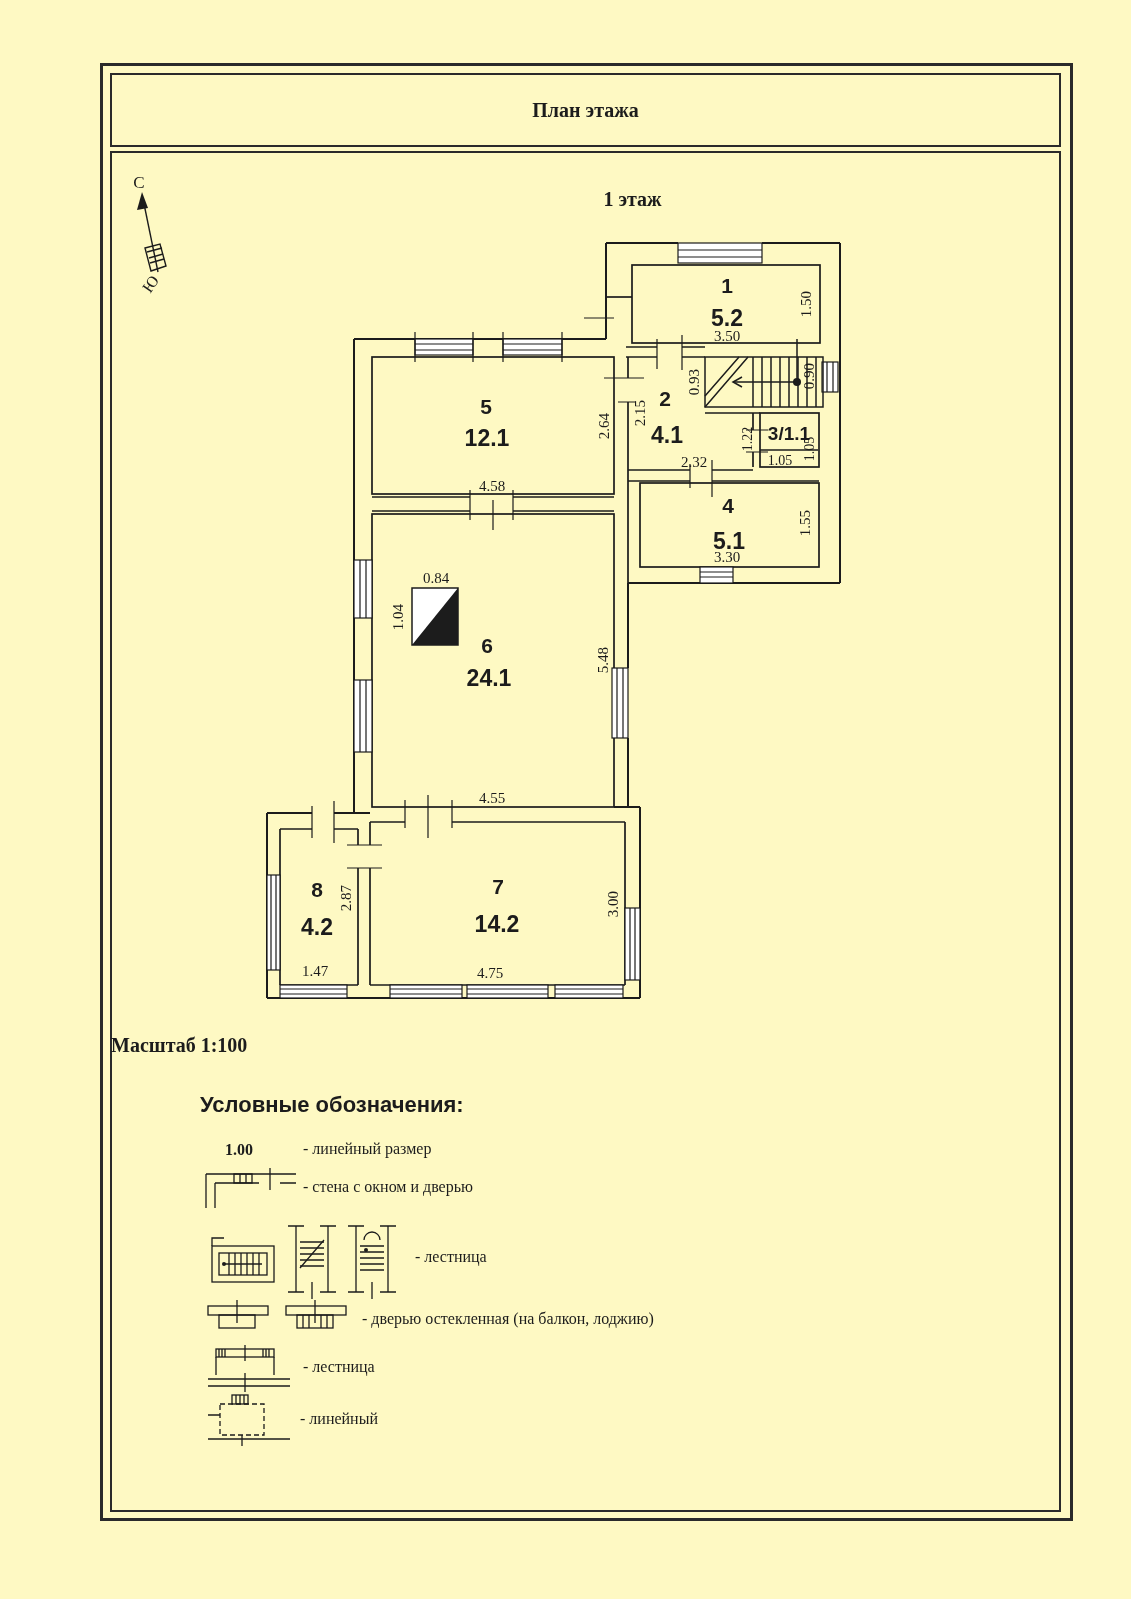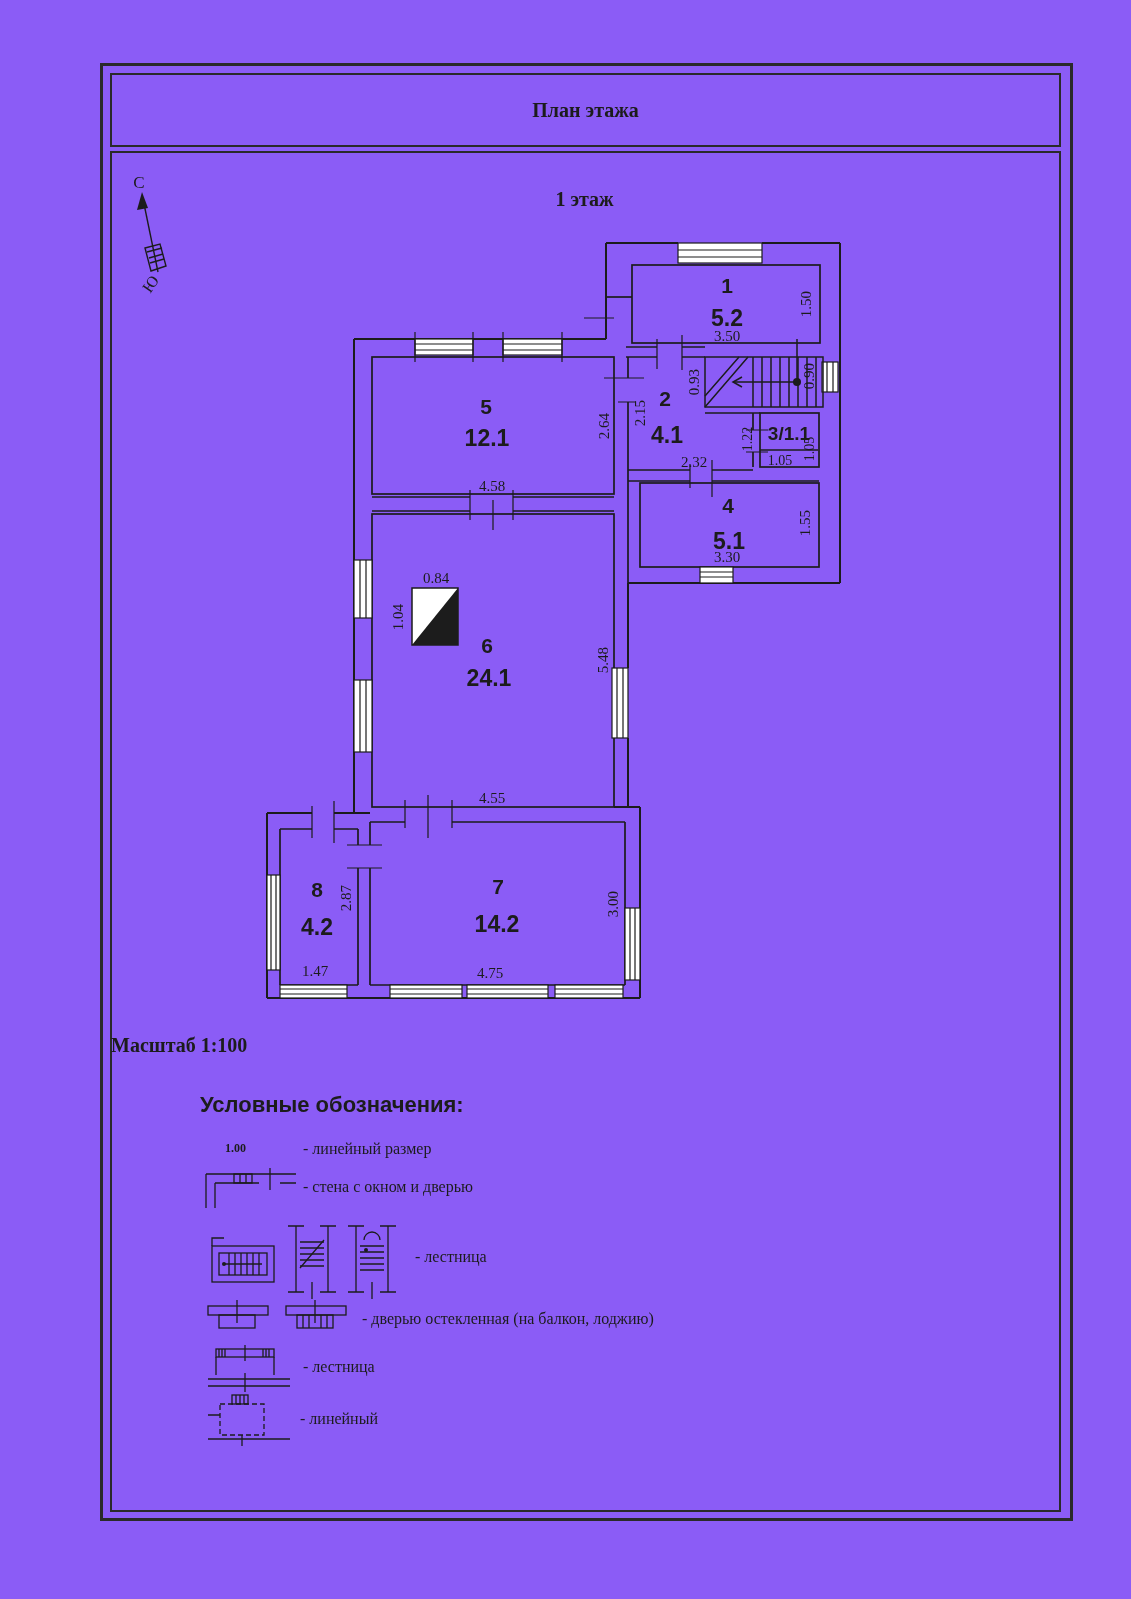--- a/index.html
+++ b/index.html
@@ -1,29 +1,29 @@
 <!DOCTYPE html>
 <html><head>
 <meta charset="utf-8">
 <style>
   html,body{margin:0;padding:0;background:#ffffff;}
-  #page{position:relative;width:1131px;height:1599px;background:#8b5cf6;overflow:hidden;
+  #page{position:relative;width:1131px;height:1599px;background:#fef9c3;overflow:hidden;
         font-family:"Liberation Serif","DejaVu Serif",serif;color:#1c1c1c;}
   .abs{position:absolute;}
   #outer-border{left:100px;top:63px;width:967px;height:1452px;border:3px solid #2a2a2a;}
   #title-box{left:110px;top:73px;width:947px;height:70px;border:2px solid #2a2a2a;
              display:flex;align-items:center;justify-content:center;}
   #title-box .t{font-size:20px;font-weight:bold;}
   #content-box{left:110px;top:151px;width:947px;height:1357px;border:2px solid #2a2a2a;}
-  #floor-label{left:111px;top:188px;width:947px;text-align:center;font-size:20px;font-weight:bold;}
+  #floor-label{left:111px;top:188px;width:947px;text-align:center;font-size:20px;font-weight:bold;padding-left:48px;}
   #scale-label{left:111px;top:1034px;width:947px;font-size:20px;font-weight:bold;}
   #legend-heading{left:200px;top:1092px;font-size:22px;font-weight:bold;
                   font-family:Liberation Sans, sans-serif;}
   .leg-text{font-size:16px;white-space:nowrap;}
-  .leg-val{font-size:12px;font-weight:bold;}
+  .leg-val{font-size:16px;font-weight:bold;}
   svg{display:block;}
   svg text{font-family:"Liberation Serif","DejaVu Serif",serif;fill:#1c1c1c;}
   svg text.rm{font-family:"Liberation Sans","DejaVu Sans",sans-serif;font-weight:bold;}
 </style>
 </head>
 <body>
 
 <div id="page">
 
   <div id="outer-border" class="abs"></div>

